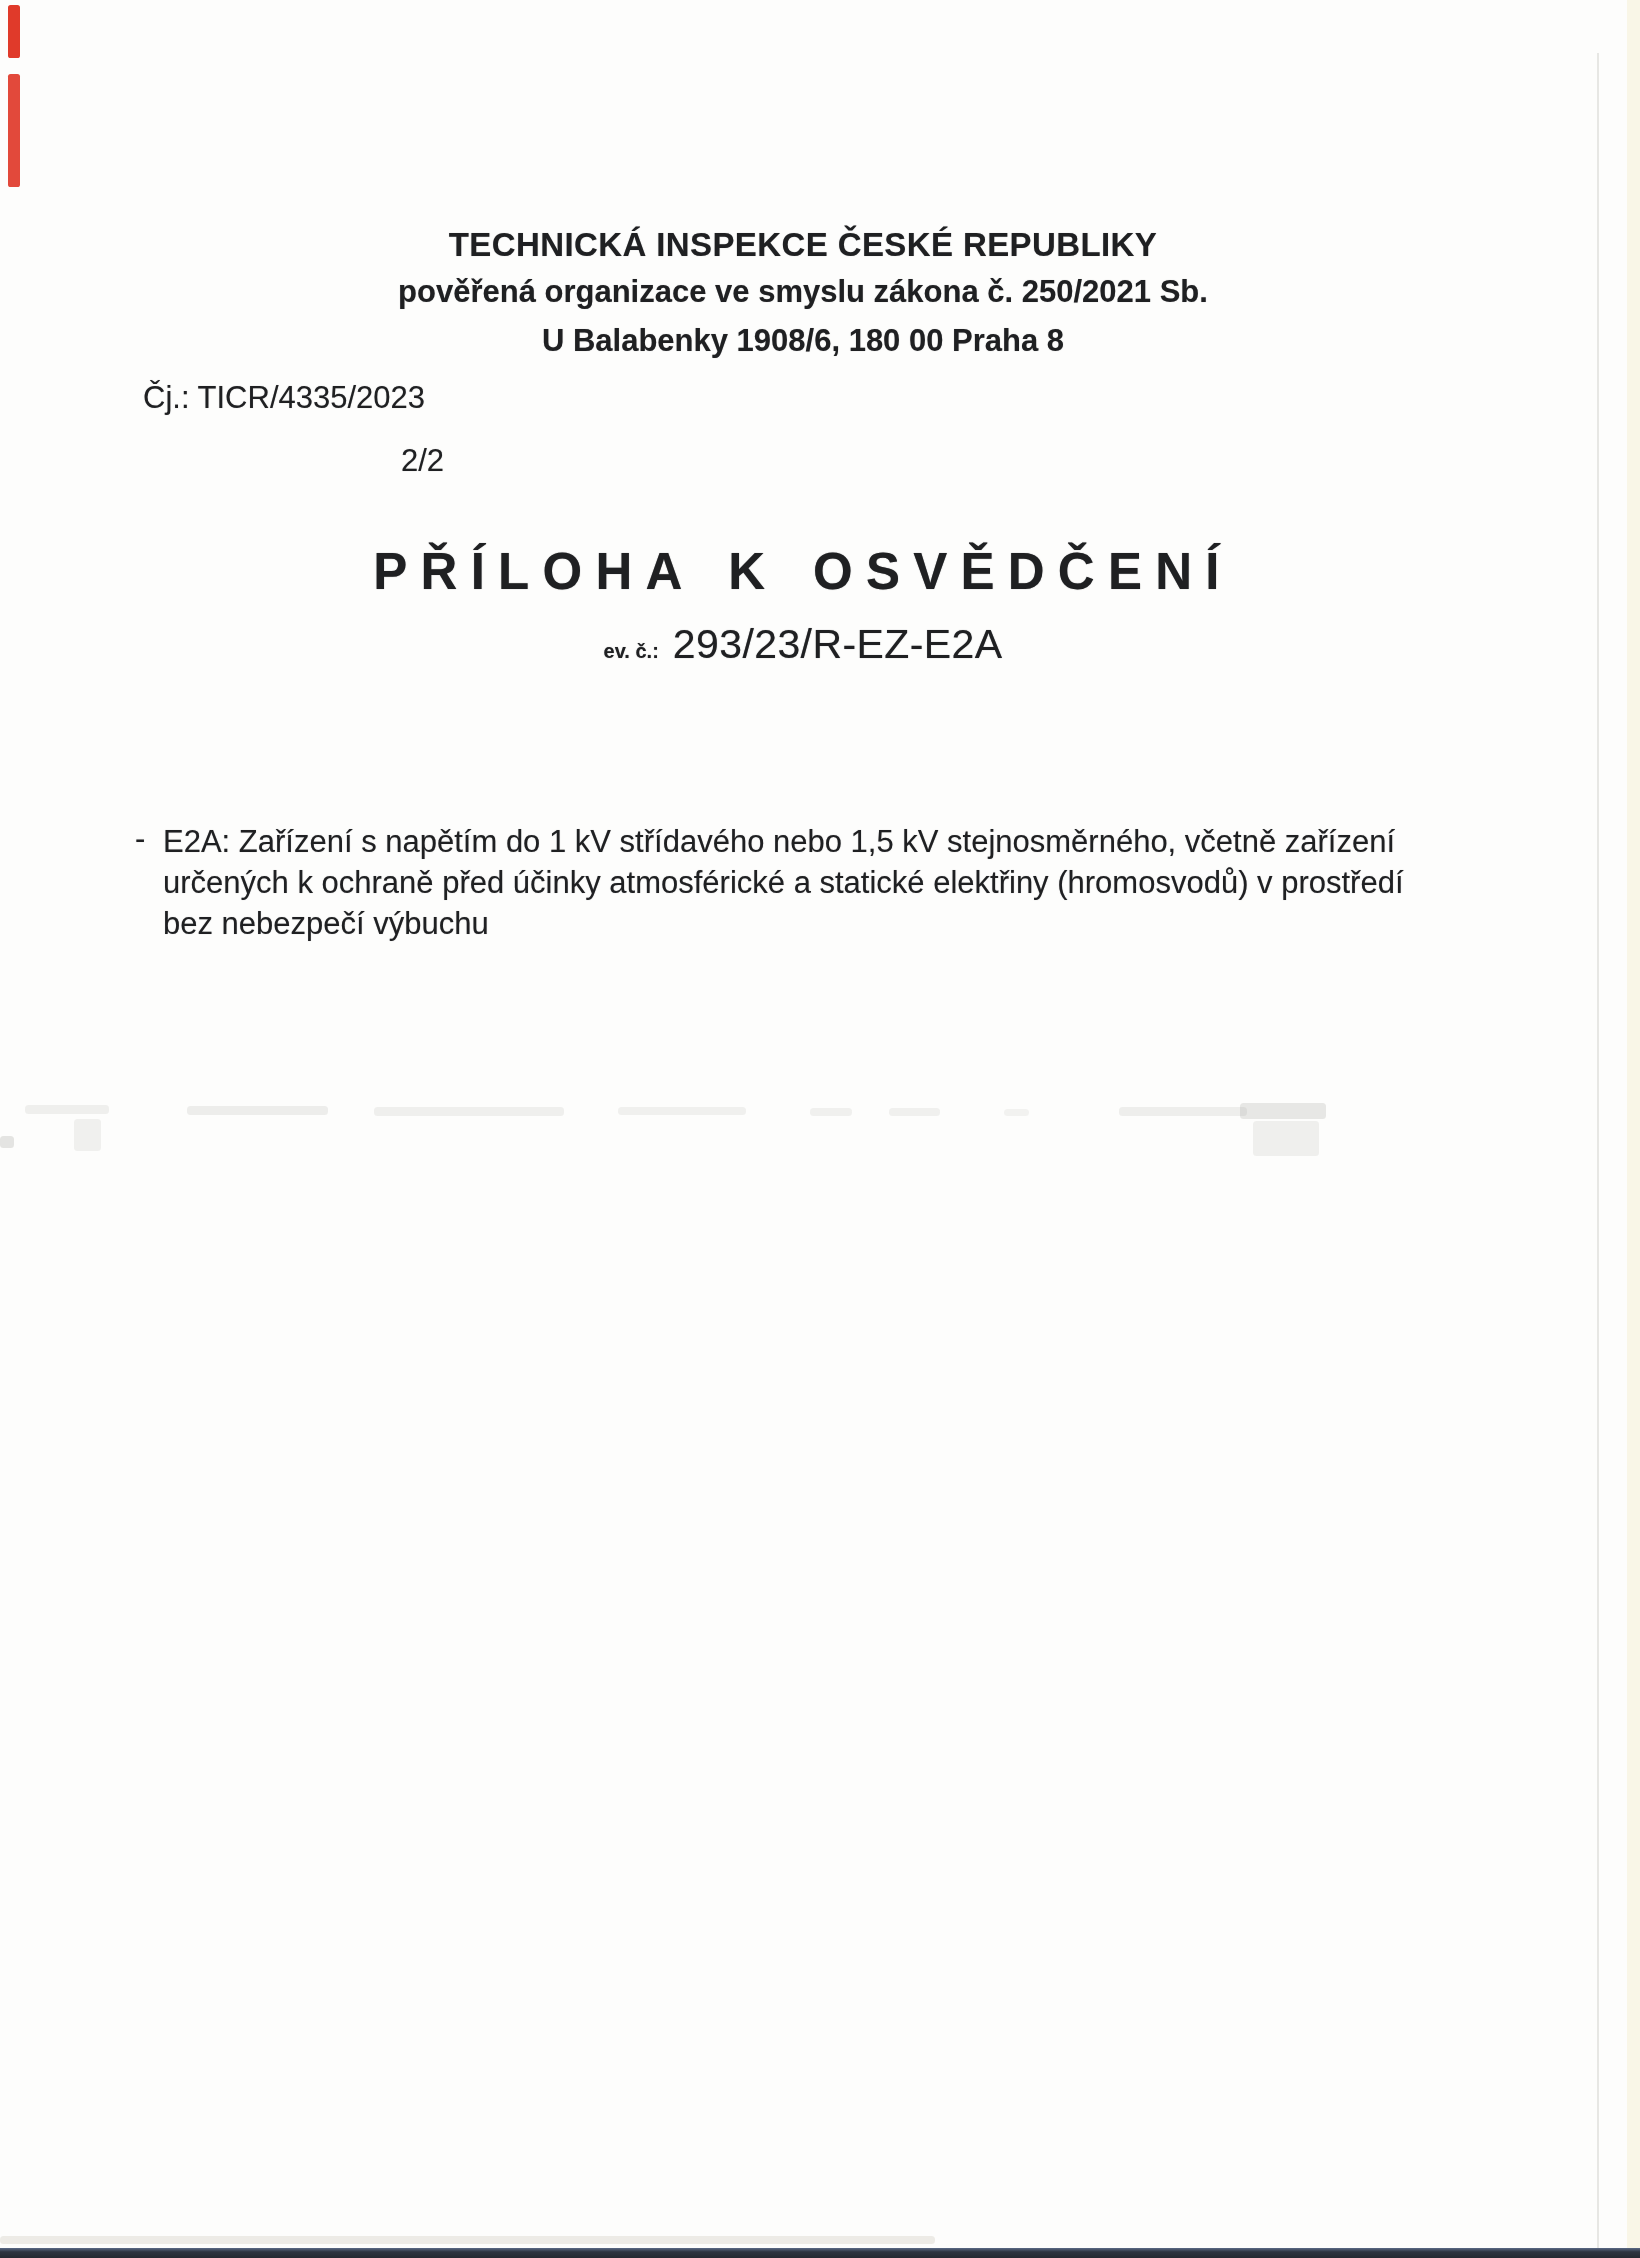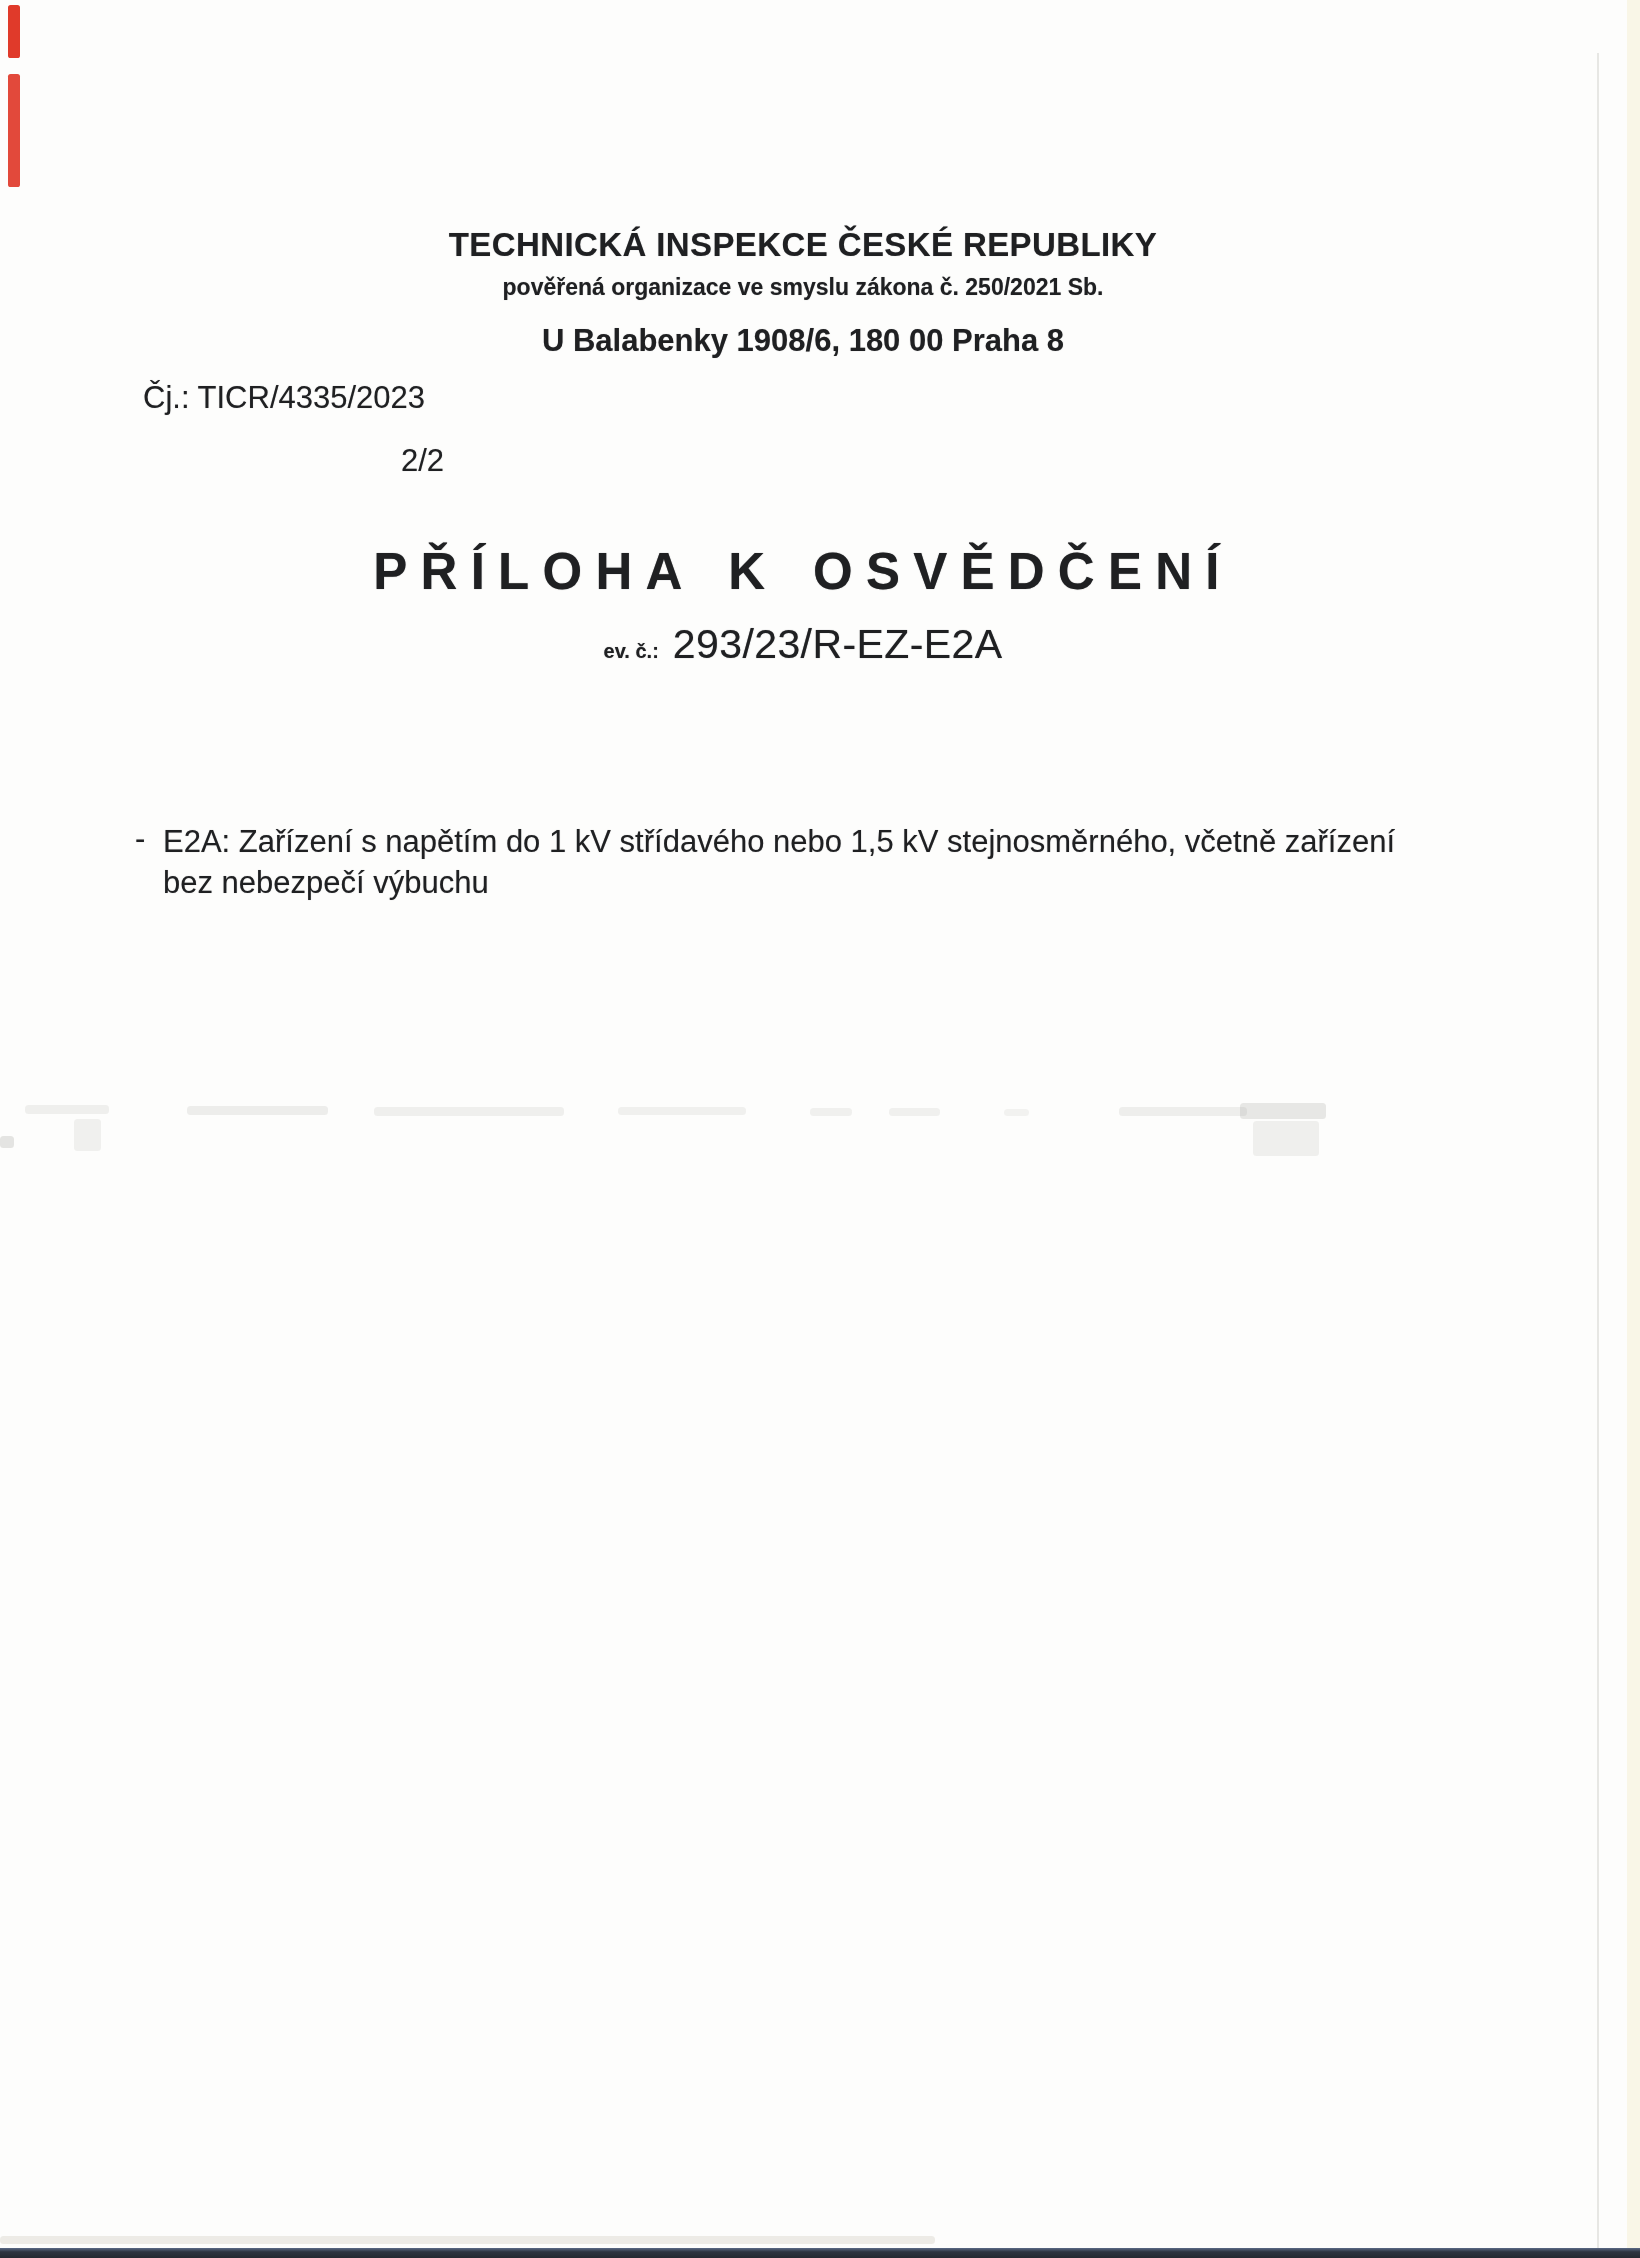--- a/index.html
+++ b/index.html
@@ -12,21 +12,21 @@
     color:#1f2022;
   }
   .txt{
     position:absolute;
     text-shadow:0 0 0.9px rgba(35,35,40,.40);
     white-space:nowrap;
   }
   
   .centered{left:0;width:1606px;text-align:center;}
   .org-name   {top:226px;font-size:33px;font-weight:700;letter-spacing:0.4px;text-align:center;}
-  .org-sub    {top:274px;font-size:23px;font-weight:700;}
+  .org-sub    {top:274px;font-size:31px;font-weight:700;}
   .org-addr   {top:323px;font-size:31px;font-weight:700;}
   .file-no    {left:143px;top:380px;font-size:31px;}
   .page-ind   {left:401px;top:443px;font-size:31px;}
   .main-title {top:542px;font-size:51px;font-weight:700;letter-spacing:.26em;word-spacing:.14em;text-shadow:0 0 0.9px rgba(20,20,25,.55);}
   .ev-line    {top:621px;display:flex;justify-content:center;align-items:baseline;gap:14px;}
   .ev-label   {font-size:20px;font-weight:700;text-shadow:0 0 0.9px rgba(25,25,30,.5);}
   .ev-number  {font-size:41px;font-weight:400;letter-spacing:0.4px;text-shadow:0 0 0.9px rgba(20,20,25,.55);}
   .intro      {left:143px;top:730px;font-size:31px;}
   .scope-marker{left:135px;top:821px;font-size:31px;}
   .scope-lines{left:163px;top:821px;font-size:31px;line-height:41px;}
@@ -58,20 +58,21 @@
 
   <div class="txt centered main-title">PŘÍLOHA K OSVĚDČENÍ</div>
   <div class="txt centered ev-line">
     <span class="ev-label">ev. č.:</span>
     <span class="ev-number">293/23/R-EZ-E2A</span>
   </div>
 
   <div class="txt scope-marker">-</div>
   <div class="txt scope-lines">
     <div>E2A: Zařízení s napětím do 1 kV střídavého nebo 1,5 kV stejnosměrného, včetně zařízení</div>
+    <div>určených k ochraně před účinky atmosférické a statické elektřiny (hromosvodů) v prostředí</div>
     <div>bez nebezpečí výbuchu</div>
   </div>
 
   <div class="artifact red-mark m1"></div>
   <div class="artifact red-mark m2"></div>
 
   <div class="artifact smudge" style="left:25px;top:1105px;width:84px;height:8.8px;opacity:.14;"></div>
   <div class="artifact smudge" style="left:187px;top:1106px;width:141px;height:8.8px;opacity:.16;"></div>
   <div class="artifact smudge" style="left:374px;top:1107px;width:190px;height:8.8px;opacity:.14;"></div>
   <div class="artifact smudge" style="left:618px;top:1107px;width:128px;height:8px;opacity:.13;"></div>

